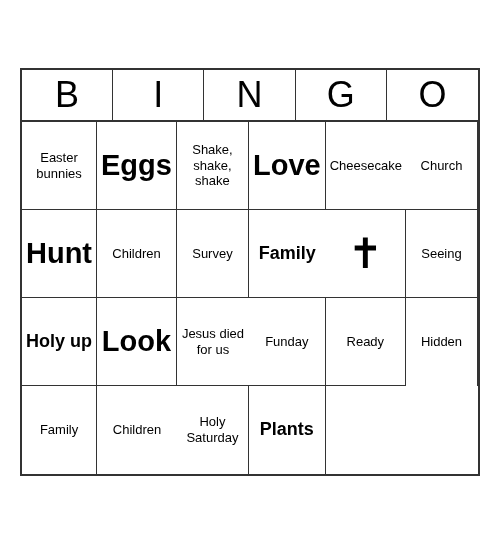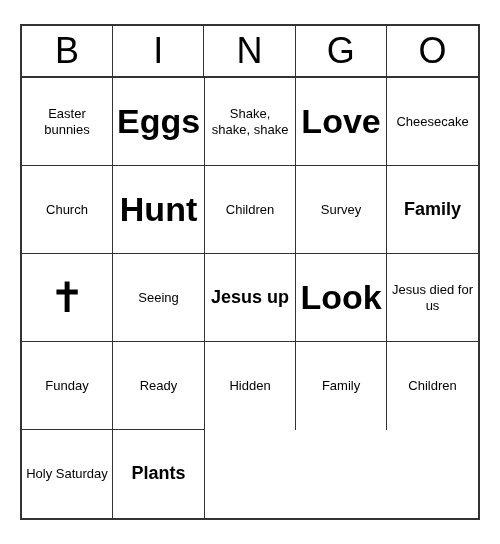--- a/index.html
+++ b/index.html
@@ -26,21 +26,21 @@
       font-size: 36px;
       font-weight: normal;
       padding: 4px 0;
       border-right: 1px solid #333;
     }
     .bingo-header-cell:last-child {
       border-right: none;
     }
     .bingo-grid {
       display: grid;
-      grid-template-columns: repeat(5, 1fr);
+      grid-template-columns: repeat(6, 1fr);
       border-radius: 13px;
     }
     .bingo-cell {
       border-right: 1px solid #333;
       border-bottom: 1px solid #333;
       min-height: 88px;
       display: flex;
       align-items: center;
       justify-content: center;
       text-align: center;
@@ -49,21 +49,21 @@
     .bingo-cell:nth-child(5n) {
       border-right: none;
     }
     .bingo-grid .bingo-cell:nth-last-child(-n+5) {
       border-bottom: none;
     }
     .cell-text {
       line-height: 1.2;
     }
     .size-large {
-      font-size: 34px;
+      font-size: 29px;
       font-weight: bold;
     }
     .size-medium {
       font-size: 18px;
       font-weight: bold;
       text-align: right;
     }
     .size-small {
       font-size: 13px;
     }
@@ -115,21 +115,21 @@
       <div class="bingo-cell">
         <span class="cell-text size-medium">Family</span>
       </div>
       <div class="bingo-cell">
         <span class="cross-symbol">✝</span>
       </div>
       <div class="bingo-cell">
         <span class="cell-text size-small">Seeing</span>
       </div>
       <div class="bingo-cell">
-        <span class="cell-text size-medium">Jesus up</span>
+        <span class="cell-text size-medium">Holy up</span>
       </div>
       <div class="bingo-cell">
         <span class="cell-text size-large">Look</span>
       </div>
       <div class="bingo-cell">
         <span class="cell-text size-small">Jesus died for us</span>
       </div>
       <div class="bingo-cell">
         <span class="cell-text size-small">Funday</span>
       </div>

